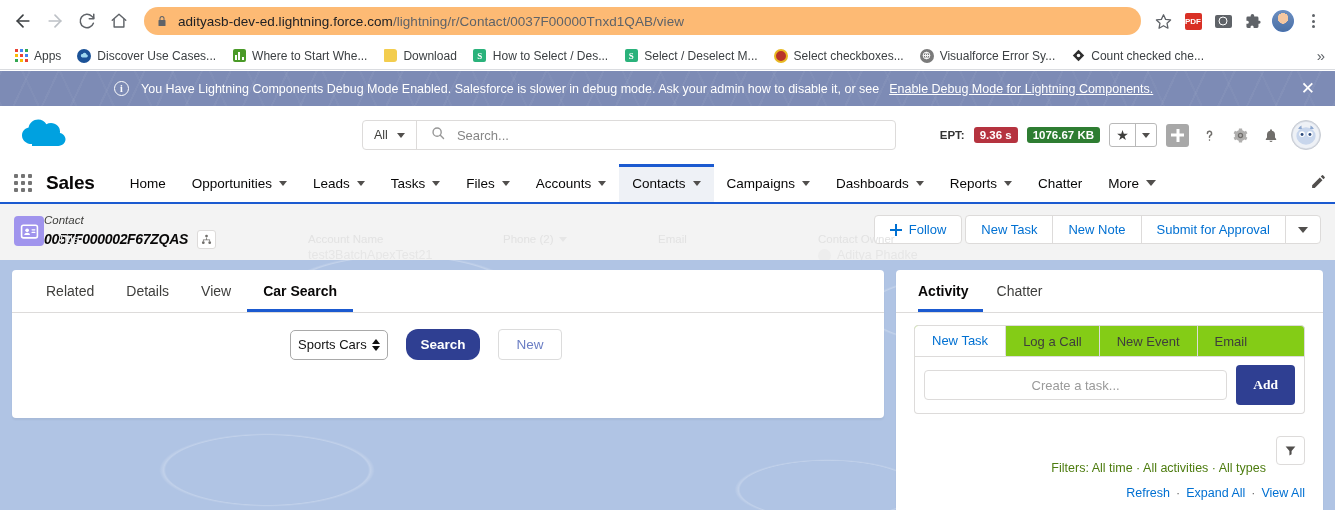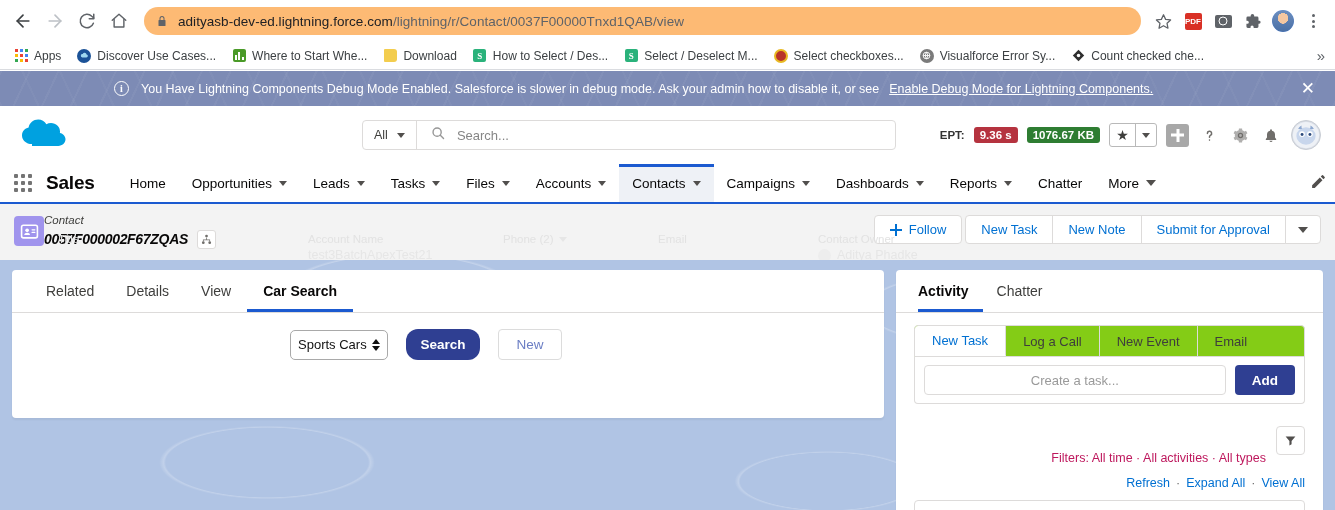--- a/index.html
+++ b/index.html
@@ -436,32 +436,32 @@
     flex: 1;
     height: 30px;
     border: 1px solid #dddbda;
     border-radius: 4px;
     display: flex; align-items: center; justify-content: center;
     font-size: 13px;
     color: #9a9a9a;
     background: #fff;
   }
   .add-btn {
-    height: 30px; padding: 0 17px;
+    height: 40px; padding: 0 17px;
     background: #2f3f92; color: #fff;
     border-radius: 4px;
     display: flex; align-items: center; justify-content: center;
-    font-size: 13.5px; font-weight: bold;
+    font-size: 13.5px; font-weight: bold; font-family: Liberation Serif, serif;
   }
   .filters-row {
     display: flex; align-items: center; justify-content: flex-end;
     gap: 10px;
     margin-top: 11px;
   }
-  .filters-text { font-size: 12.5px; color: #be185d; margin-top: 36px; }
+  .filters-text { font-size: 12.5px; color: #4d7c0f; margin-top: 36px; }
   .filter-btn {
     width: 29px; height: 29px;
     border: 1px solid #dddbda;
     border-radius: 4px;
     background: #fff;
     display: flex; align-items: center; justify-content: center;
   }
   .links-row {
     display: flex; align-items: center; justify-content: flex-end;
     gap: 6px;

